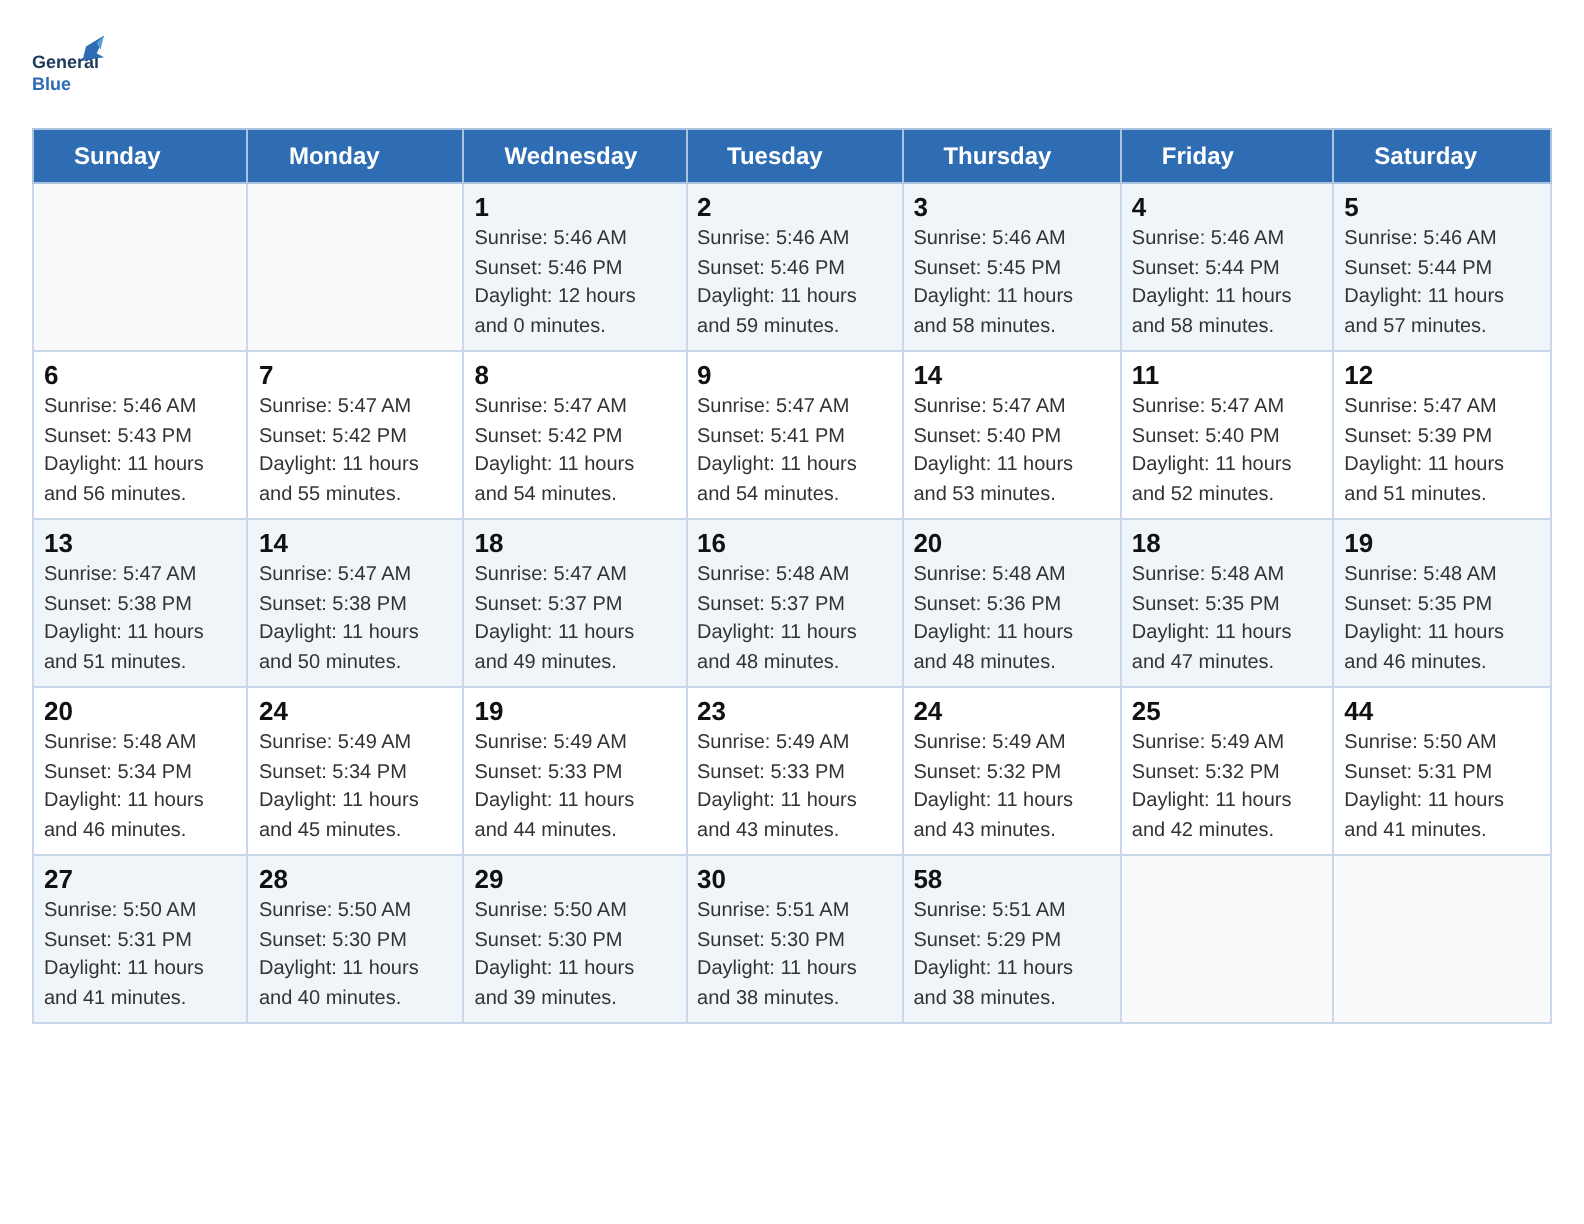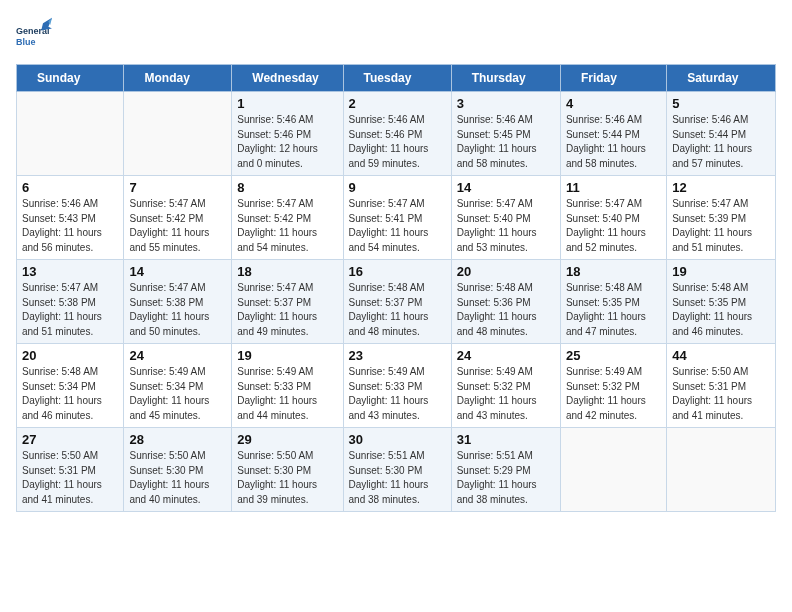--- a/index.html
+++ b/index.html
@@ -239,20 +239,20 @@
         </td>
         <td>
           <span class="day-num">29</span>
           <div class="day-info">Sunrise: 5:50 AM<br>Sunset: 5:30 PM<br>Daylight: 11 hours<br>and 39 minutes.</div>
         </td>
         <td>
           <span class="day-num">30</span>
           <div class="day-info">Sunrise: 5:51 AM<br>Sunset: 5:30 PM<br>Daylight: 11 hours<br>and 38 minutes.</div>
         </td>
         <td>
-          <span class="day-num">31</span>
+          <span class="day-num">58</span>
           <div class="day-info">Sunrise: 5:51 AM<br>Sunset: 5:29 PM<br>Daylight: 11 hours<br>and 38 minutes.</div>
         </td>
         <td class="empty-cell"></td>
         <td class="empty-cell"></td>
       </tr>
     </tbody>
 </table>
 
 </body></html>

